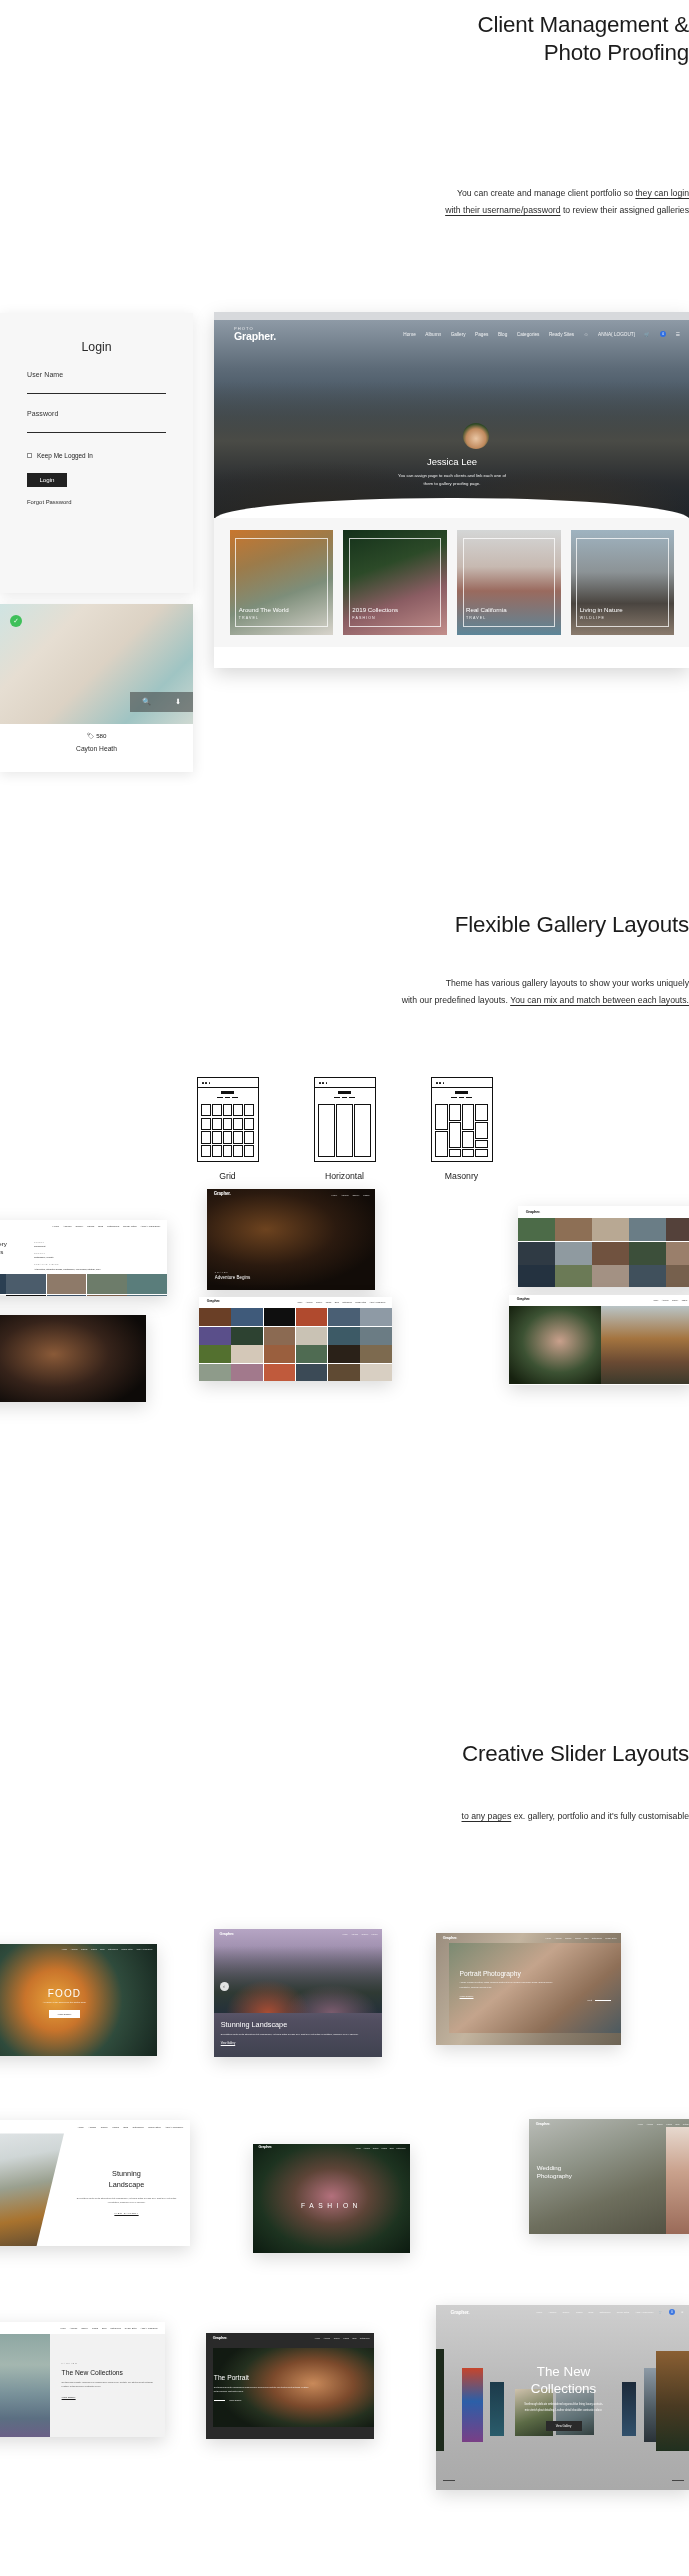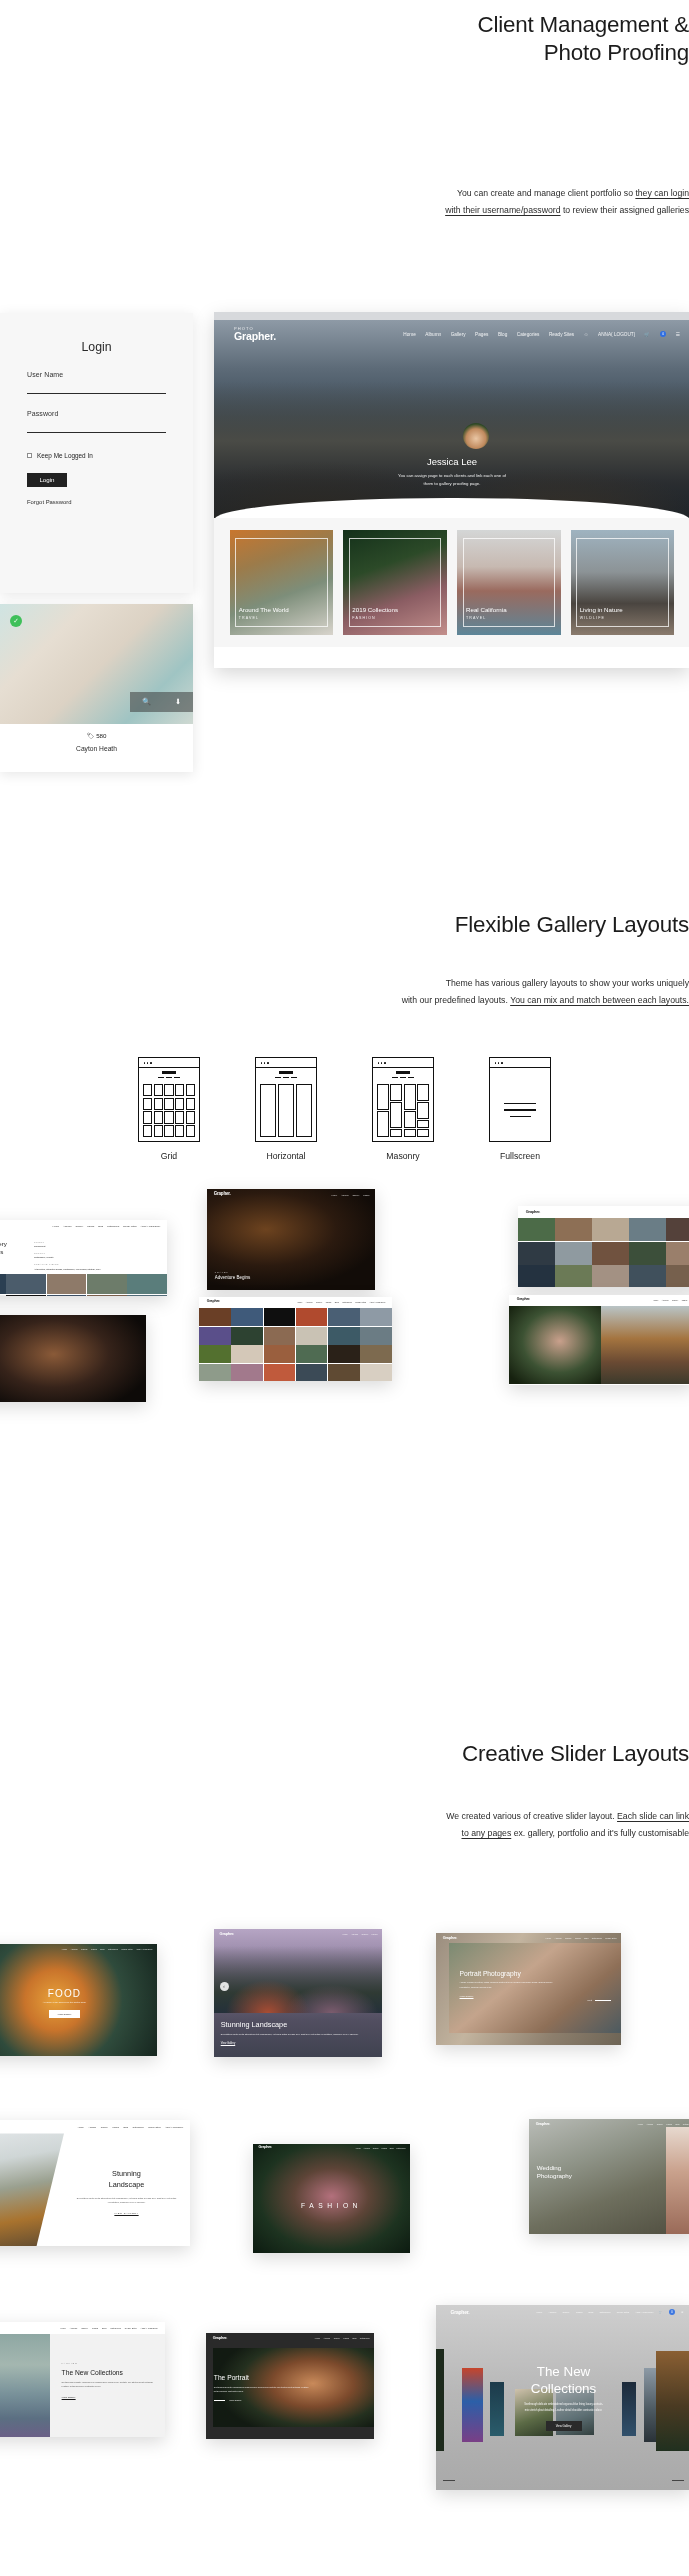--- a/index.html
+++ b/index.html
@@ -95,21 +95,21 @@
       background:rgba(60,60,60,.55); display:flex; align-items:center; justify-content:space-around; color:#fff; font-size:7.3px; }
   .photo-meta { position:absolute; left:0; top:128px; width:193px; text-align:center; }
   .photo-meta .price { font-size:6.2px; }
   .photo-meta .pname { font-size:6.7px; margin-top:5px; color:#2a2a2a; }
 
   
   #sec2 { position:absolute; left:0; top:895px; width:689px; height:811px; }
   #sec2 .section-head { margin-top:16px; }
   #layout-icons { position:absolute; left:0; top:162px; width:689px;
       display:flex; justify-content:center; gap:27px; }
-  .li-wrap { width:90px; text-align:center; }
+  .li-wrap { width:90px; text-align:center;margin-top:20px; }
   .li-box { width:62px; height:85px; border:1.4px solid #111; margin:0 auto; position:relative; background:#fff; }
   .li-box .bar { position:absolute; left:0; top:0; right:0; height:9.5px; border-bottom:1.4px solid #111; }
   .li-box .bar i { position:absolute; top:3.9px; width:1.7px; height:1.7px; border-radius:50%; background:#111; }
   .li-box .bar i:nth-child(1){ left:4.5px; } .li-box .bar i:nth-child(2){ left:7.8px; } .li-box .bar i:nth-child(3){ left:11.2px; }
   .li-head { position:absolute; left:0; right:0; top:13.4px; text-align:center; }
   .li-head .l1 { width:13.4px;height:2.2px;background:#111;margin:0 auto; }
   .li-head .l2 { margin:3.4px auto 0; display:flex; gap:2.2px; justify-content:center; }
   .li-head .l2 span { width:5.6px;height:1.1px;background:#111; }
   .li-grid { position:absolute; left:3.9px; right:3.9px; top:26px; bottom:3.9px; display:grid;
              grid-template-columns:repeat(5,1fr); grid-auto-rows:1fr; gap:1.1px; }
@@ -363,35 +363,20 @@
             <div style="grid-row:span 2"></div>
           <div></div>
             <div></div>
             <div></div>
             <div></div>
         </div>
       </div>
       <div class="li-label">Masonry</div>
     </div>
 
-    <div class="li-wrap">
-      <div class="li-box">
-        <div class="bar">
-            <i></i>
-            <i></i>
-            <i></i>
-          </div>
-        <div class="li-lines">
-          <span style="width:32px"></span>
-            <span style="width:32px"></span>
-            <span style="width:21px"></span>
-        </div>
-      </div>
-      <div class="li-label">Fullscreen</div>
-    </div>
   </div>
 
   <div class="shot" style="left:-34px;top:325px;width:201px;height:76px;">
     <div class="hdr" style="height:13.4px">
       <div class="links" style="font-size:2.5px;gap:3.9px">
         <span>Home</span>
         <span>Albumn</span>
         <span>Gallery</span>
         <span>Pages</span>
         <span>Blog</span>
@@ -527,23 +512,20 @@
   </div>
 </div>
 
 <div id="sec3">
 
   <div class="section-head" style="position:absolute;left:0;top:0;width:689px">
     <div class="sec-title">Creative Slider Layouts</div>
   </div>
   <div class="section-head" style="position:absolute;left:0;top:68px;width:689px">
     <div class="sec-sub">
-      <span>We created various of creative slider layout. </span><span class="u">Each slide can link</span>
-    </div>
-    <div class="sec-sub">
       <span class="u">to any pages</span><span> ex. gallery, portfolio and it's fully customisable</span>
     </div>
   </div>
 
   <div class="shot" style="left:-28px;top:204px;width:185px;height:112px">
     <div style="position:absolute;inset:0;background:radial-gradient(circle at 45% 50%, #e8a23a 0%, #c9742b 26%, #2f4b3c 58%, #16261f 100%)"></div>
     <div style="position:absolute;left:0;top:0;right:0;height:9px;display:flex;align-items:center;color:#fff;font-size:2.1px">
 
       <span style="margin-left:auto;margin-right:4.5px;display:flex;gap:3.4px;opacity:.85">
         <span>Home</span>

